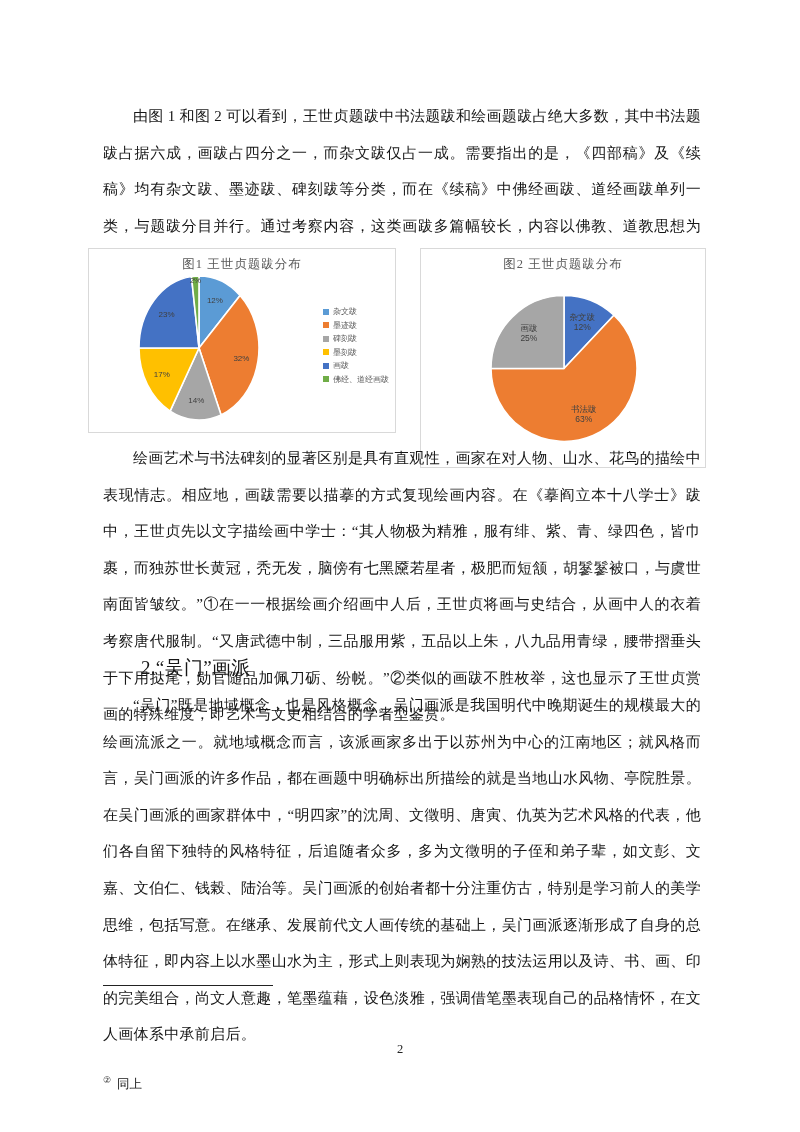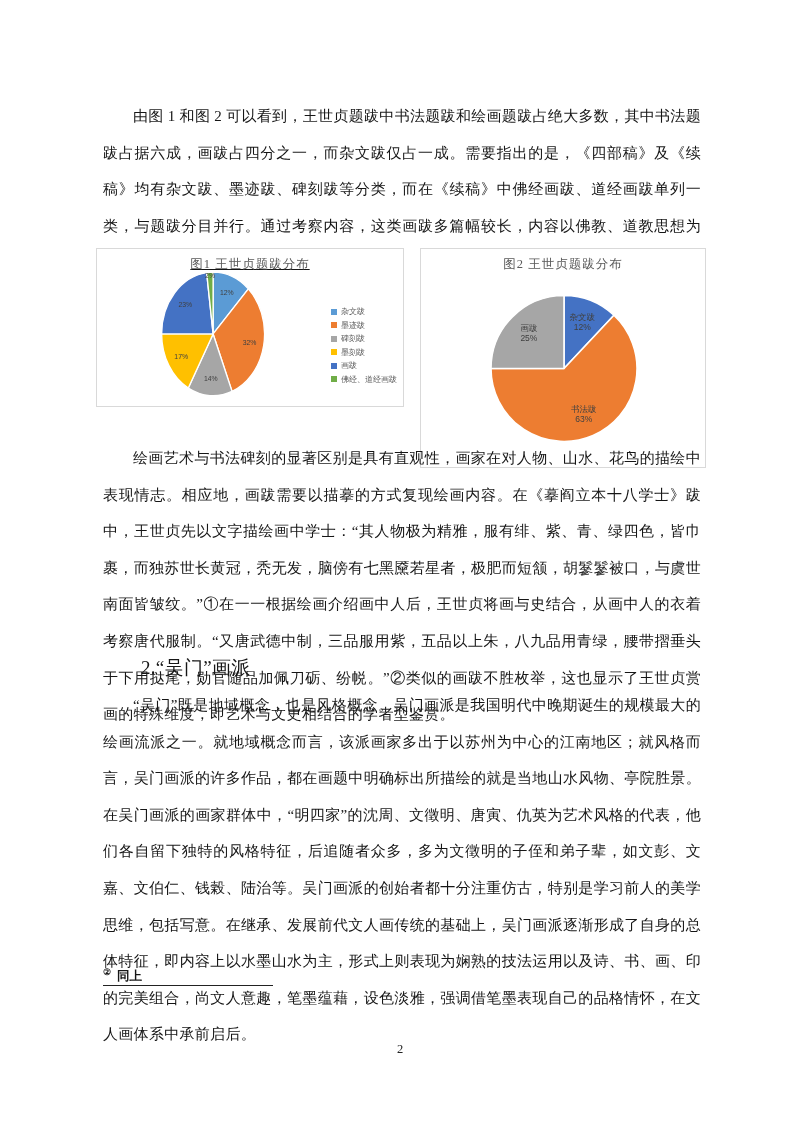--- a/index.html
+++ b/index.html
@@ -19,21 +19,21 @@
   }
   .heading{
     position:absolute;left:103px;width:598px;
     font-size:19px;line-height:36.6px;text-indent:2em;
     letter-spacing:.3px;
   }
   .chart-box{
     position:absolute;top:248px;background:#fff;
     border:1px solid #d9d9d9;box-sizing:border-box;
   }
-  #chart1{left:96px;width:308px;height:159px;text-decoration:underline;}
+  #chart1{left:88px;width:308px;height:185px;}
   #chart2{left:420px;width:286px;height:220px;}
   .chart-title{
     margin-top:7px;text-align:center;
     font-size:12.5px;color:#595959;letter-spacing:1px;
   }
   .chart-svg{position:absolute;left:0;top:0;width:100%;height:100%;}
   .legend{
     position:absolute;left:234px;top:56px;
     font-size:8px;color:#595959;line-height:13.5px;
     font-family:"Liberation Sans","DejaVu Sans",sans-serif;
@@ -122,18 +122,18 @@
   </div>
 
   <div class="para" style="top:440px;">绘画艺术与书法碑刻的显著区别是具有直观性，画家在对人物、山水、花鸟的描绘中表现情志。相应地，画跋需要以描摹的方式复现绘画内容。在《摹阎立本十八学士》跋中，王世贞先以文字描绘画中学士：“其人物极为精雅，服有绯、紫、青、绿四色，皆巾裹，而独苏世长黄冠，秃无发，脑傍有七黑黡若星者，极肥而短颔，胡鬖鬖被口，与虞世南面皆皱纹。”①在一一根据绘画介绍画中人后，王世贞将画与史结合，从画中人的衣着考察唐代服制。“又唐武德中制，三品服用紫，五品以上朱，八九品用青绿，腰带摺垂头于下用挞尾，勋官随品加佩刀砺、纷帨。”②类似的画跋不胜枚举，这也显示了王世贞赏画的特殊维度，即艺术与文史相结合的学者型鉴赏。</div>
 
   <div class="heading" style="top:650px;">2.“吴门”画派</div>
 
   <div class="para" style="top:687px;">“吴门”既是地域概念，也是风格概念。吴门画派是我国明代中晚期诞生的规模最大的绘画流派之一。就地域概念而言，该派画家多出于以苏州为中心的江南地区；就风格而言，吴门画派的许多作品，都在画题中明确标出所描绘的就是当地山水风物、亭院胜景。在吴门画派的画家群体中，“明四家”的沈周、文徵明、唐寅、仇英为艺术风格的代表，他们各自留下独特的风格特征，后追随者众多，多为文徵明的子侄和弟子辈，如文彭、文嘉、文伯仁、钱榖、陆治等。吴门画派的创始者都十分注重仿古，特别是学习前人的美学思维，包括写意。在继承、发展前代文人画传统的基础上，吴门画派逐渐形成了自身的总体特征，即内容上以水墨山水为主，形式上则表现为娴熟的技法运用以及诗、书、画、印的完美组合，尚文人意趣，笔墨蕴藉，设色淡雅，强调借笔墨表现自己的品格情怀，在文人画体系中承前启后。</div>
 
   <div class="footnote-rule"></div>
 
-  <div class="footnote" style="top:960px;font-weight:bold;">
+  <div class="footnote" style="top:1068px;">
     <sup>②</sup><span>同上</span>
   </div>
 
   <div class="page-number">2</div>
 </div>
 
 </body></html>

